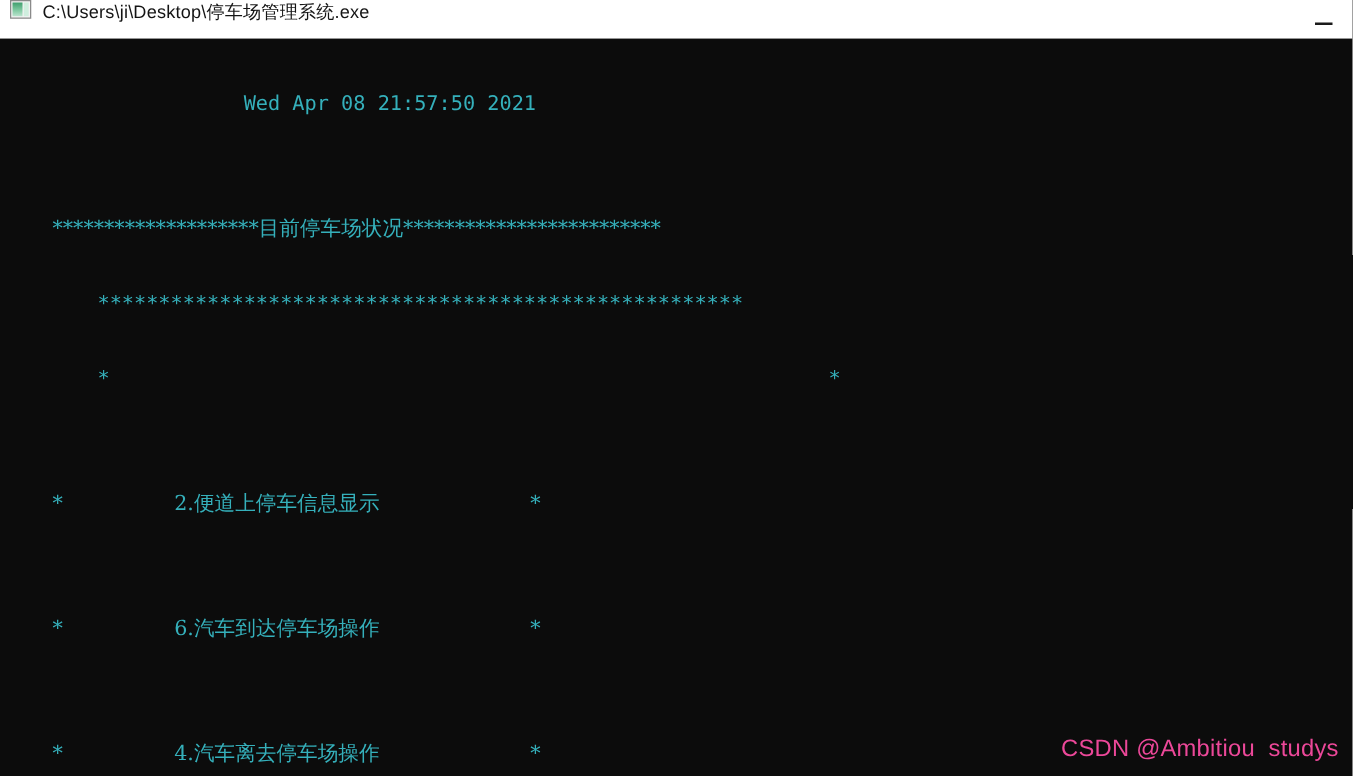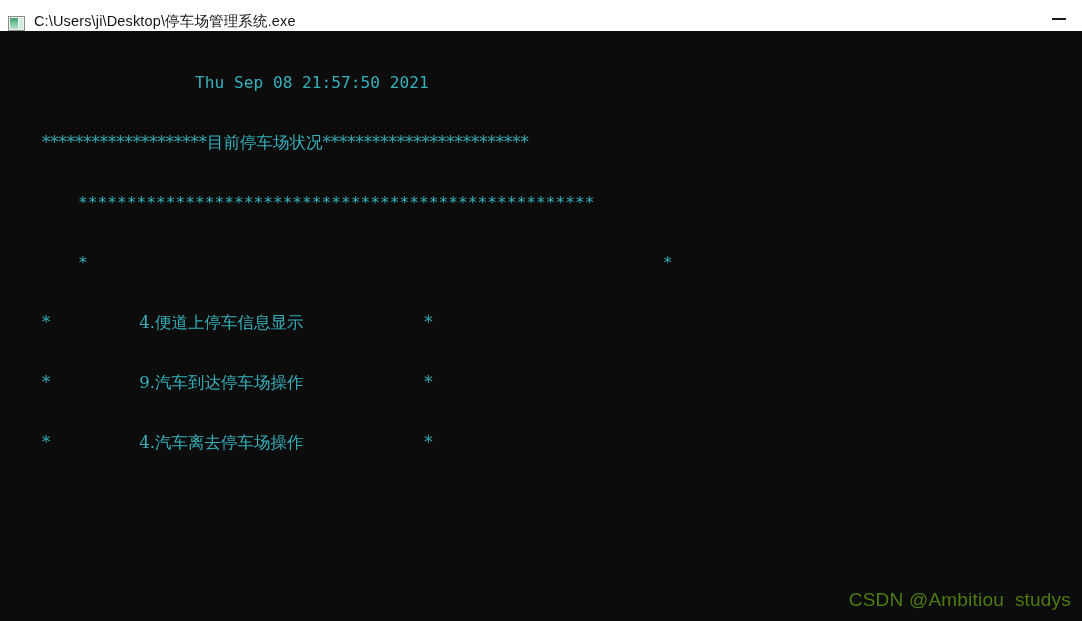--- a/index.html
+++ b/index.html
@@ -17,21 +17,21 @@
   }
 
   
   .titlebar {
     position: absolute;
     top: 0; left: 0;
     width: 1082px;
     height: 31px;
     background: #ffffff;
     display: flex;
-    align-items: flex-end;
+    align-items: flex-start;
     box-sizing: border-box;
     padding-left: 8px;
   }
   .tb-icon {
     width: 17px;
     height: 15px;
     margin-right: 9px;
     flex: 0 0 auto;
     position: relative;
     border: 1px solid #8a8a8a;
@@ -98,27 +98,28 @@
   }
   .con-text .line {
     height: 20px;
     display: block;
     color: #35b0bb;
   }
   
   .cjk {
     font-family: "DejaVu Serif", "Liberation Serif", serif;
     font-size: 16.5px;
+    margin-top: 40px;
   }
 
   .watermark {
     position: absolute;
     right: 11px;
     bottom: 10px;
-    color: #4d7c0f;
+    color: #ec4899;
     font-size: 19px;
     font-family: "Liberation Sans", sans-serif;
     letter-spacing: 0.2px;
     white-space: pre;
   }
 </style>
 </head>
 <body>
 
 <div id="app">
@@ -127,26 +128,26 @@
     <div class="tb-icon"></div>
     <div class="tb-title">C:\Users\ji\Desktop\停车场管理系统.exe</div>
     <div class="tb-spacer"></div>
     <div class="tb-minimize">
       <span class="bar"></span>
     </div>
   </div>
 
   <div class="console">
     <div class="con-text">
-      <span class="line">                    Thu Sep 08 21:57:50 2021</span>
+      <span class="line">                    Wed Apr 08 21:57:50 2021</span>
       <span class="line cjk">        ********************目前停车场状况*************************</span>
       <span class="line">        *****************************************************</span>
       <span class="line">        *                                                           *</span>
-      <span class="line cjk">        *                 4.便道上停车信息显示                       *</span>
-      <span class="line cjk">        *                 9.汽车到达停车场操作                       *</span>
+      <span class="line cjk">        *                 2.便道上停车信息显示                       *</span>
+      <span class="line cjk">        *                 6.汽车到达停车场操作                       *</span>
       <span class="line cjk">        *                 4.汽车离去停车场操作                       *</span>
       
       
       
       
       
       
       
       
       

